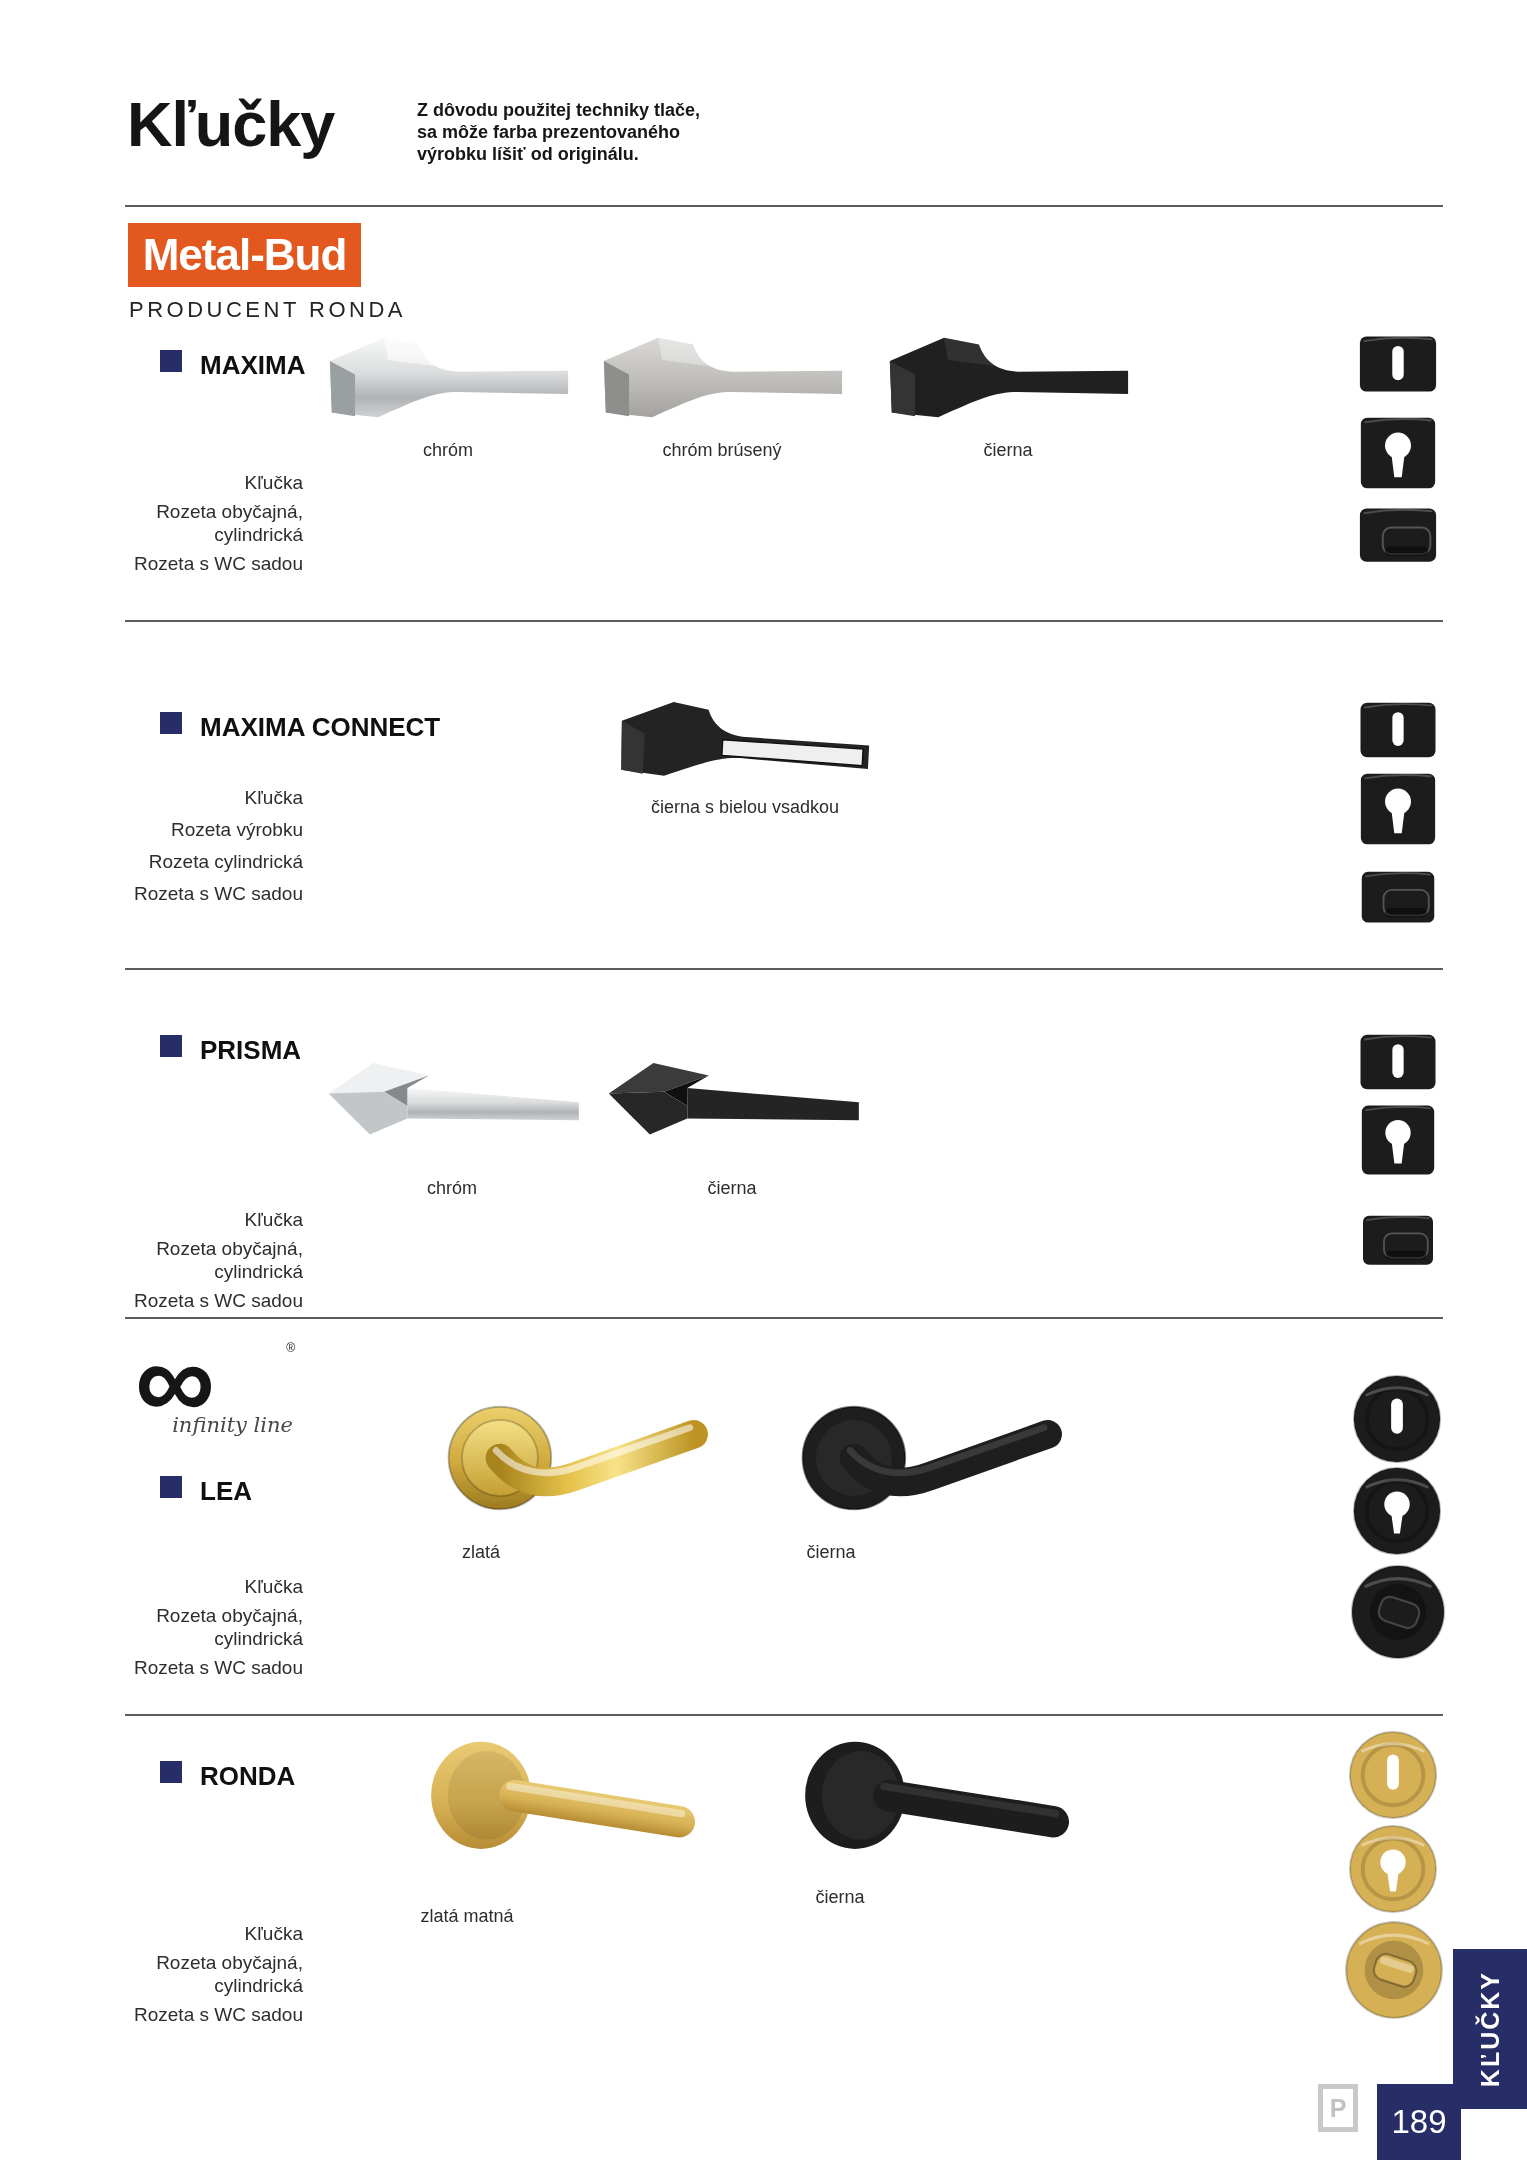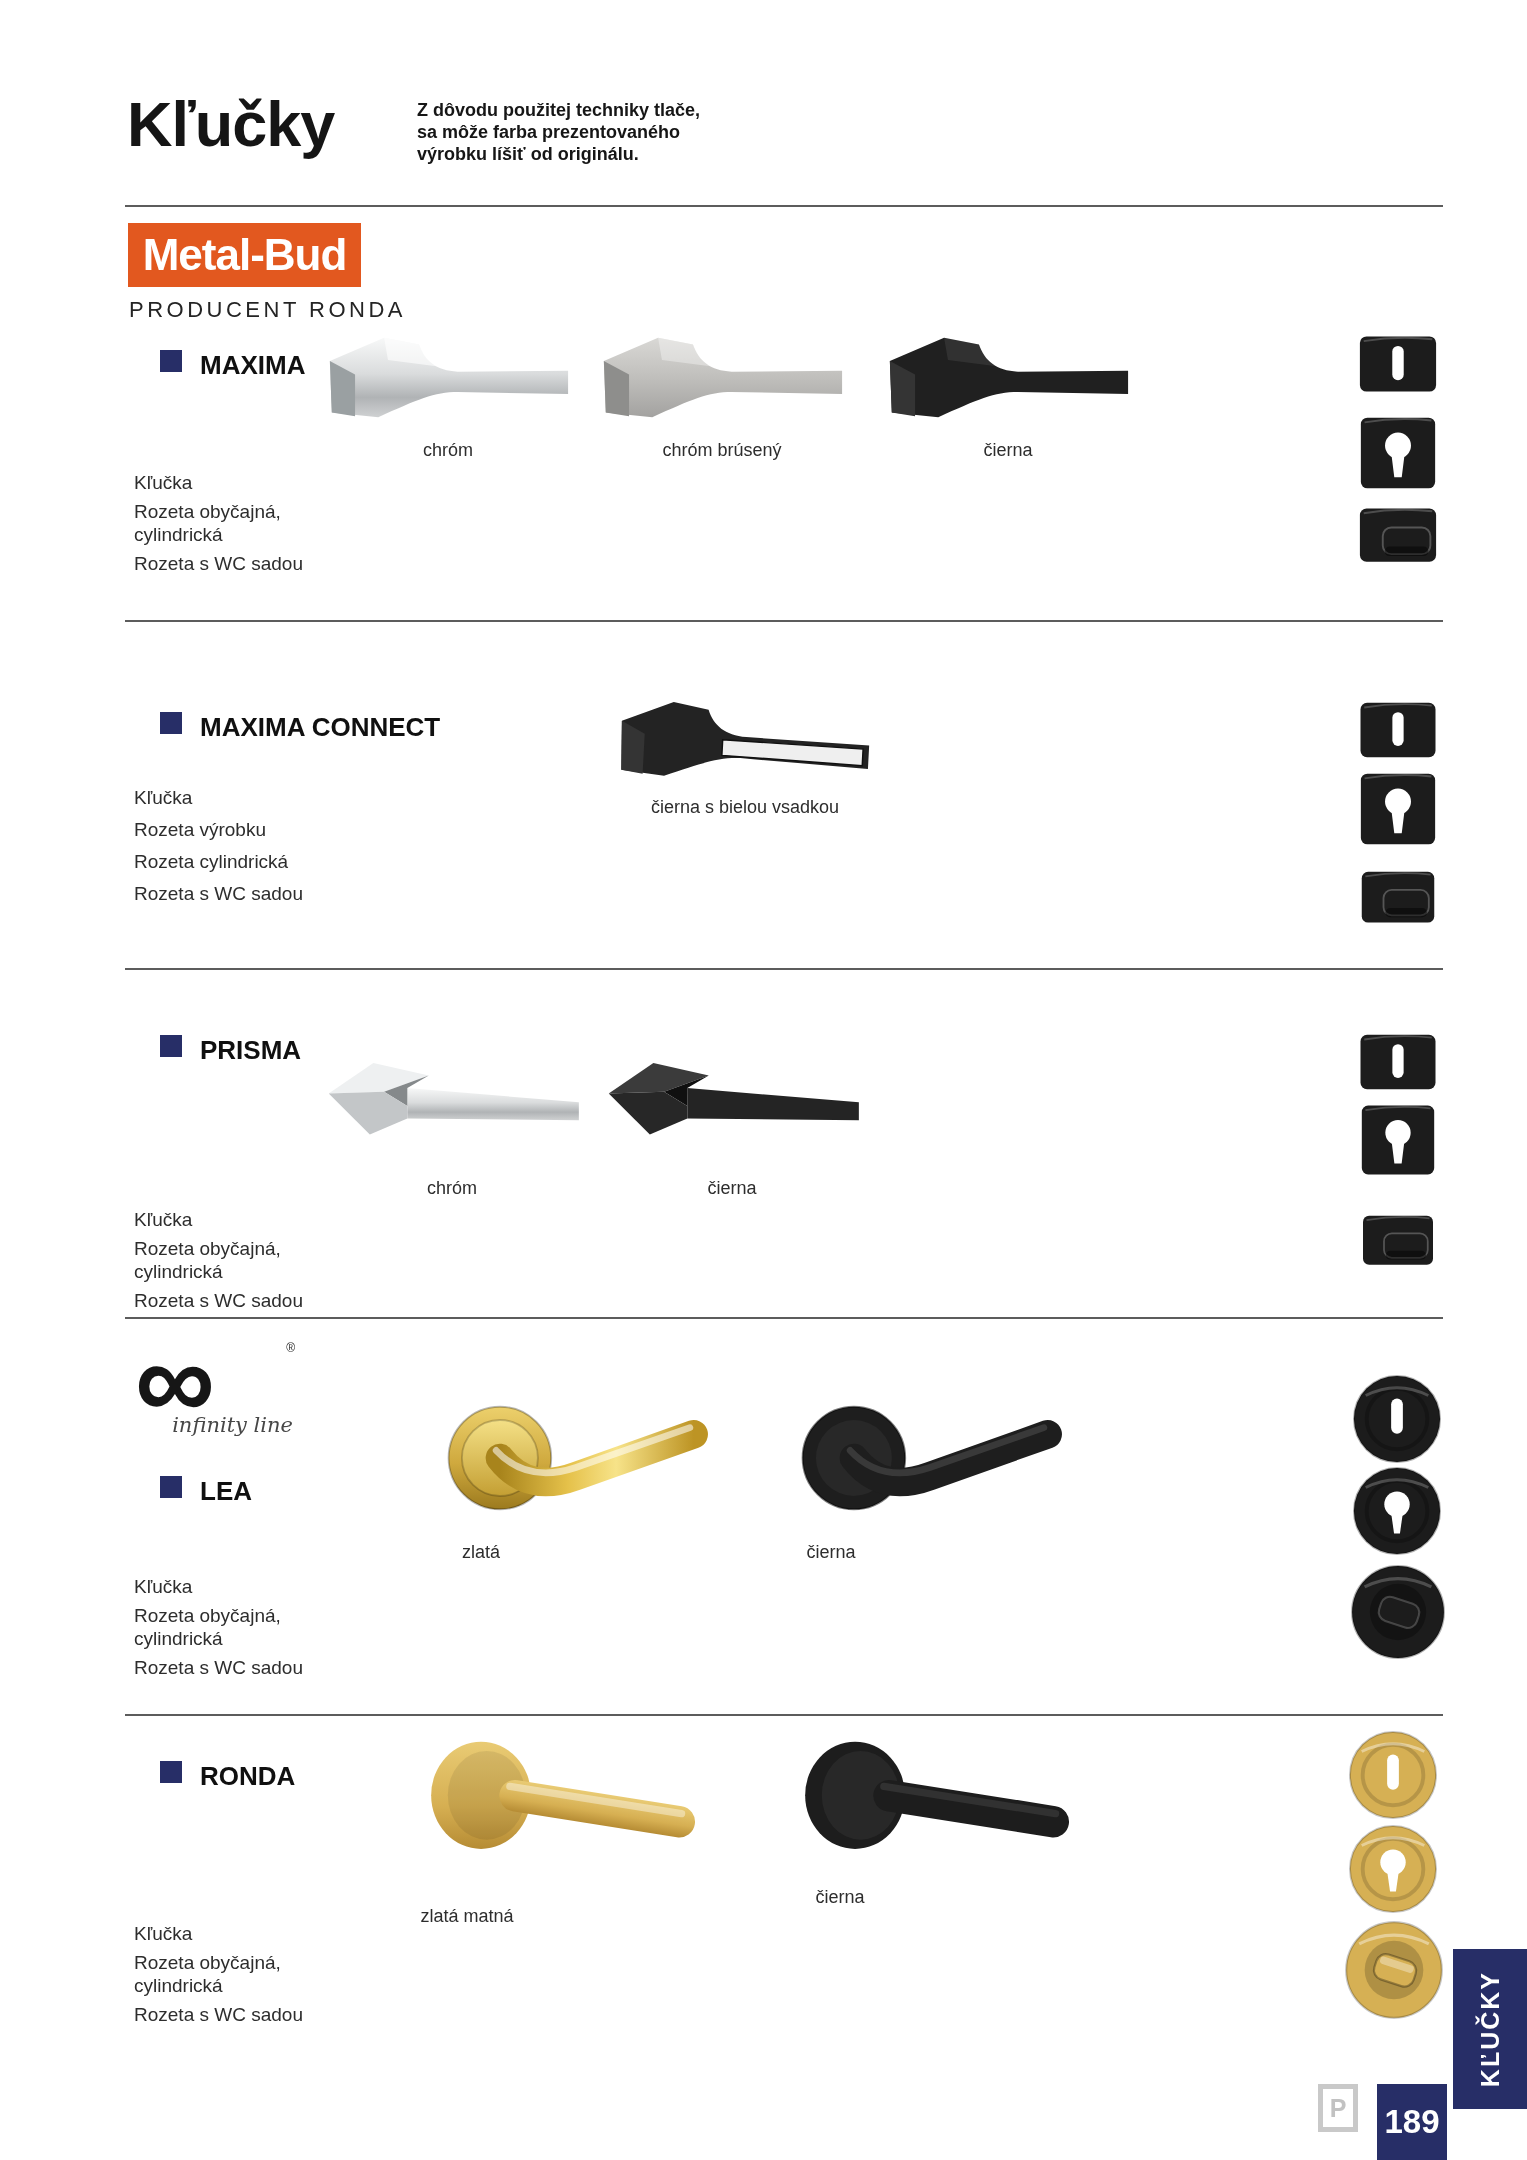--- a/index.html
+++ b/index.html
@@ -23,21 +23,21 @@
 
   
   .sec-head{position:absolute;display:flex;align-items:flex-start;gap:18px;margin-left:32px;}
   .sec-head .bullet{width:22px;height:22px;background:var(--navy,#272e67);flex:0 0 auto;}
   .sec-head .sec-title{font-size:26px;font-weight:700;color:#101010;}
   .sh-maxima{left:128px;top:350px}.sh-connect{left:128px;top:712px}
   .sh-prisma{left:128px;top:1035px}.sh-lea{left:128px;top:1476px}.sh-ronda{left:128px;top:1761px}
 
   
   .features{position:absolute;font-size:19px;line-height:23px;color:#2d2d2d;}
-  .fitem{margin-bottom:6px;}
+  .fitem{margin-bottom:6px;text-align:right;}
   .ft-connect .fitem{margin-bottom:9px;}
   .ft-maxima{left:134px;top:471px}.ft-connect{left:134px;top:786px}
   .ft-prisma{left:134px;top:1208px}.ft-lea{left:134px;top:1575px}.ft-ronda{left:134px;top:1922px}
 
   
   .vlabel{position:absolute;font-size:18px;color:#2d2d2d;text-align:center;}
   .vl-max1{left:322px;top:440px;width:252px}.vl-max2{left:596px;top:440px;width:252px}
   .vl-max3{left:882px;top:440px;width:252px}
   .vl-conn{left:600px;top:797px;width:290px}
   .vl-pri1{left:318px;top:1178px;width:268px}.vl-pri2{left:598px;top:1178px;width:268px}
@@ -92,23 +92,23 @@
   .inf{position:absolute;left:135px;top:1333px;width:160px;height:130px;}
   .inf-sym{font-size:112px;line-height:96px;font-weight:700;color:#161616;}
   .inf-reg{position:absolute;right:0;top:8px;font-size:12px;color:#2c2c2c;}
   .inf-text{font-family:"DejaVu Serif",serif;font-style:italic;font-size:21px;color:#474747;
             margin-top:-16px;text-align:right;padding-right:2px;}
 
   
   .p-mark{position:absolute;left:1318px;top:2084px;width:40px;height:48px;
           border:5px solid #c9c9c9;box-sizing:border-box;display:flex;align-items:center;
           justify-content:center;color:#c2c2c2;font-size:25px;font-weight:700;background:#fff;}
-  .page-badge{position:absolute;left:1377px;top:2084px;width:70px;height:76px;
+  .page-badge{position:absolute;left:1377px;top:2084px;width:84px;height:76px;
               background:var(--navy,#272e67);color:#fff;display:flex;align-items:center;
-              justify-content:center;font-size:33px;font-weight:700;}
+              justify-content:center;font-size:33px;font-weight:400;}
   .side-tab{position:absolute;left:1453px;top:1949px;width:74px;height:160px;
             background:var(--navy,#272e67);display:flex;align-items:center;justify-content:center;}
   .side-tab span{writing-mode:vertical-rl;transform:rotate(180deg);color:#fff;
                  font-size:25px;font-weight:700;letter-spacing:2px;}
 </style>
 </head>
 <body>
 
 <svg width="0" height="0" style="position:absolute" aria-hidden="true">
   <defs>

